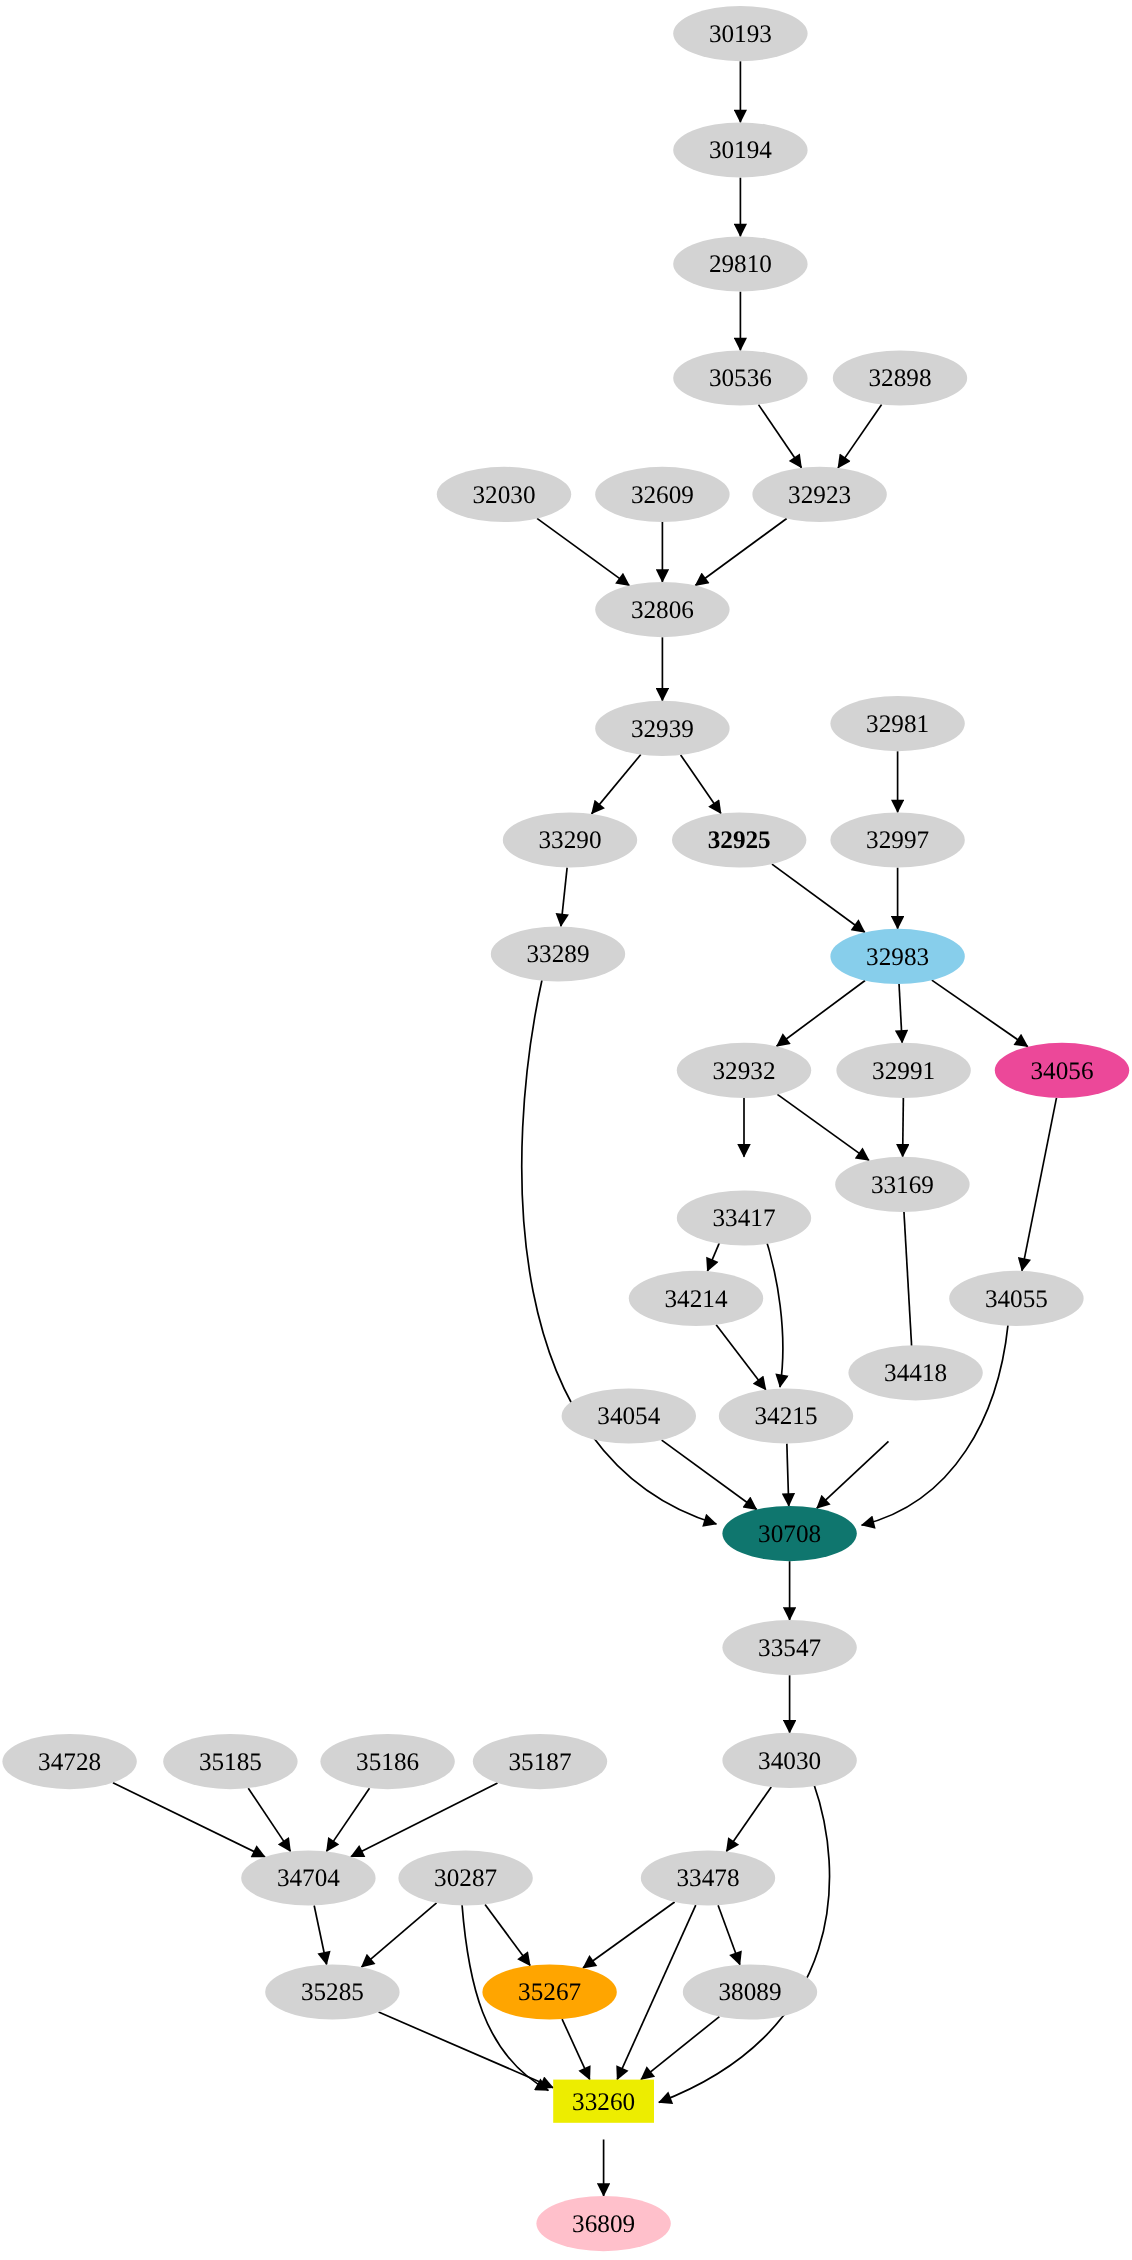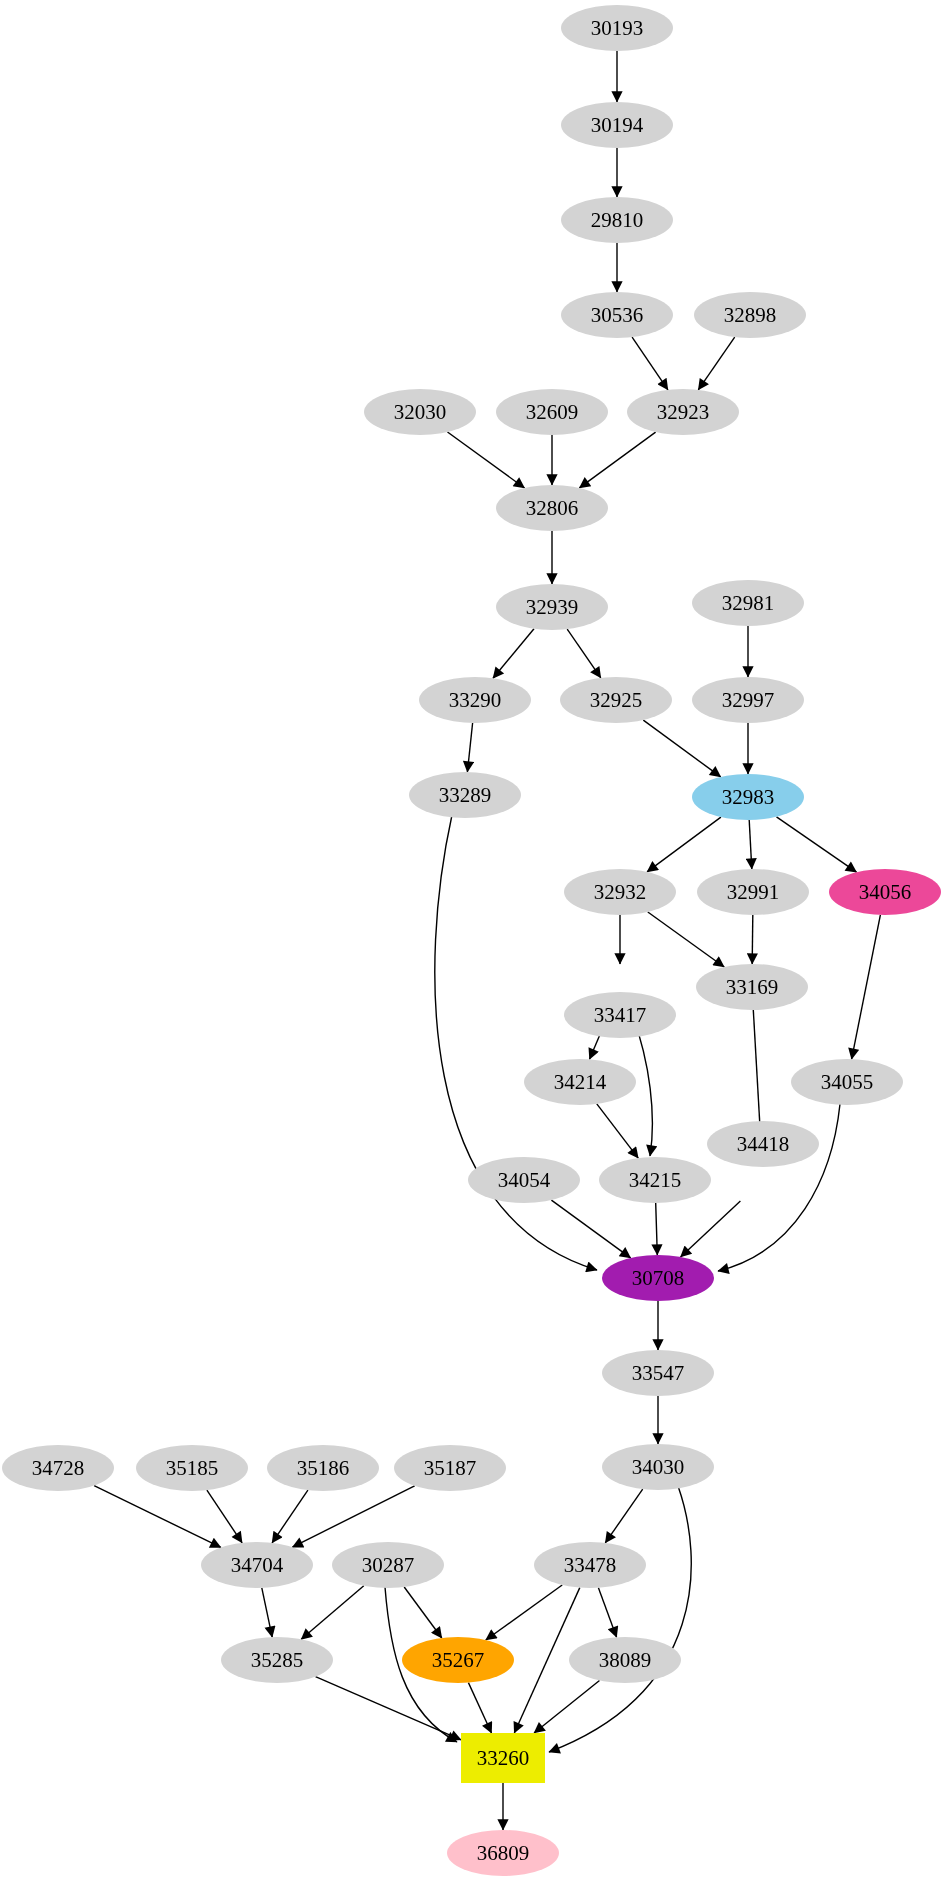--- a/index.html
+++ b/index.html
@@ -14,21 +14,21 @@
   svg.edges path.edge{stroke:#000000;stroke-width:1.4;fill:none;}
   .node{
     position:absolute;
     width:112px;height:46px;
     border-radius:50%;
     display:flex;align-items:center;justify-content:center;
     font-size:21px;color:#000000;
     background:#d3d3d3;
     line-height:1;
   }
-  .node.box{width:84px;height:50px;border-radius:0;}
+  .node.box{width:84px;height:36px;border-radius:0;}
 </style>
 </head>
 <body>
 
 <div class="canvas">
 
   <svg class="edges" id="edges" xmlns="http://www.w3.org/2000/svg">
     <defs>
       <marker id="arrow" viewBox="0 0 10 10" refX="9.5" refY="5" markerWidth="10" markerHeight="8" orient="auto-start-reverse">
         <path d="M0,0 L10,5 L0,10 z" fill="#000000"></path>
@@ -91,35 +91,35 @@
   <div class="node" style="left: 561px; top: 197px; background: rgb(211, 211, 211);">29810</div>
   <div class="node" style="left: 561px; top: 292px; background: rgb(211, 211, 211);">30536</div>
   <div class="node" style="left: 694px; top: 292px; background: rgb(211, 211, 211);">32898</div>
   <div class="node" style="left: 364px; top: 389px; background: rgb(211, 211, 211);">32030</div>
   <div class="node" style="left: 496px; top: 389px; background: rgb(211, 211, 211);">32609</div>
   <div class="node" style="left: 627px; top: 389px; background: rgb(211, 211, 211);">32923</div>
   <div class="node" style="left: 496px; top: 485px; background: rgb(211, 211, 211);">32806</div>
   <div class="node" style="left: 496px; top: 584px; background: rgb(211, 211, 211);">32939</div>
   <div class="node" style="left: 692px; top: 580px; background: rgb(211, 211, 211);">32981</div>
   <div class="node" style="left: 419px; top: 677px; background: rgb(211, 211, 211);">33290</div>
-  <div class="node" style="left: 560px; top: 677px; background: rgb(211, 211, 211);">32925</div>
+  <div class="node" style="left: 560px; top: 677px; background: rgb(211, 211, 211); font-weight: bold;">32925</div>
   <div class="node" style="left: 692px; top: 677px; background: rgb(211, 211, 211);">32997</div>
   <div class="node" style="left: 409px; top: 772px; background: rgb(211, 211, 211);">33289</div>
   <div class="node" style="left: 692px; top: 774px; background: rgb(135, 206, 235);">32983</div>
   <div class="node" style="left: 564px; top: 869px; background: rgb(211, 211, 211); text-align: right;">32932</div>
   <div class="node" style="left: 697px; top: 869px; background: rgb(211, 211, 211);">32991</div>
   <div class="node" style="left: 829px; top: 869px; background: #ec4899;">34056</div>
   <div class="node" style="left: 564px; top: 992px; background: rgb(211, 211, 211);">33417</div>
   <div class="node" style="left: 696px; top: 964px; background: rgb(211, 211, 211);">33169</div>
   <div class="node" style="left: 524px; top: 1059px; background: rgb(211, 211, 211);">34214</div>
   <div class="node" style="left: 791px; top: 1059px; background: rgb(211, 211, 211);">34055</div>
   <div class="node" style="left: 468px; top: 1157px; background: rgb(211, 211, 211);">34054</div>
   <div class="node" style="left: 599px; top: 1157px; background: rgb(211, 211, 211);">34215</div>
   <div class="node" style="left: 707px; top: 1121px; background: rgb(211, 211, 211);">34418</div>
-  <div class="node" style="left: 602px; top: 1255px; background: #a21caf;">30708</div>
+  <div class="node" style="left: 602px; top: 1255px; background: #0f766e;">30708</div>
   <div class="node" style="left: 602px; top: 1350px; background: rgb(211, 211, 211);">33547</div>
   <div class="node" style="left: 602px; top: 1444px; background: rgb(211, 211, 211);">34030</div>
   <div class="node" style="left: 2px; top: 1445px; background: rgb(211, 211, 211);">34728</div>
   <div class="node" style="left: 136px; top: 1445px; background: rgb(211, 211, 211);">35185</div>
   <div class="node" style="left: 267px; top: 1445px; background: rgb(211, 211, 211);">35186</div>
   <div class="node" style="left: 394px; top: 1445px; background: rgb(211, 211, 211);">35187</div>
   <div class="node" style="left: 201px; top: 1542px; background: rgb(211, 211, 211);">34704</div>
   <div class="node" style="left: 332px; top: 1542px; background: rgb(211, 211, 211);">30287</div>
   <div class="node" style="left: 534px; top: 1542px; background: rgb(211, 211, 211);">33478</div>
   <div class="node" style="left: 221px; top: 1637px; background: rgb(211, 211, 211);">35285</div>

